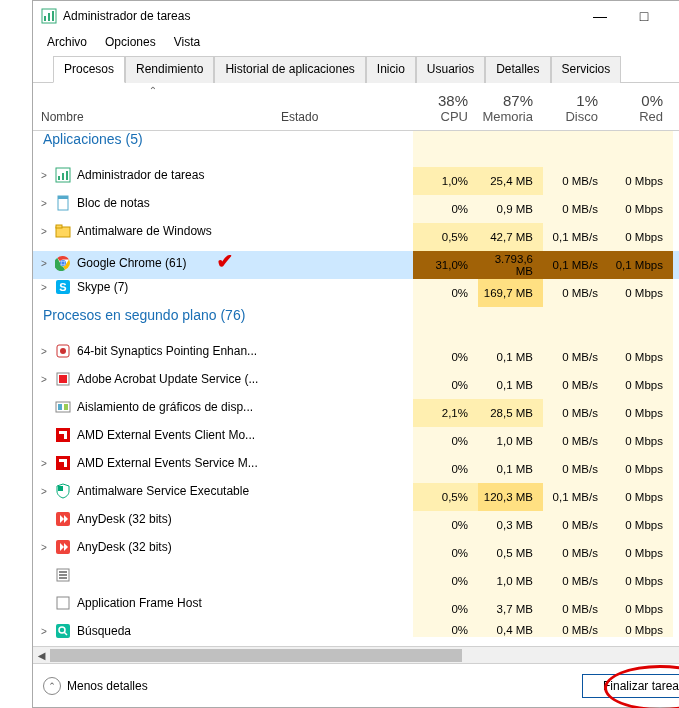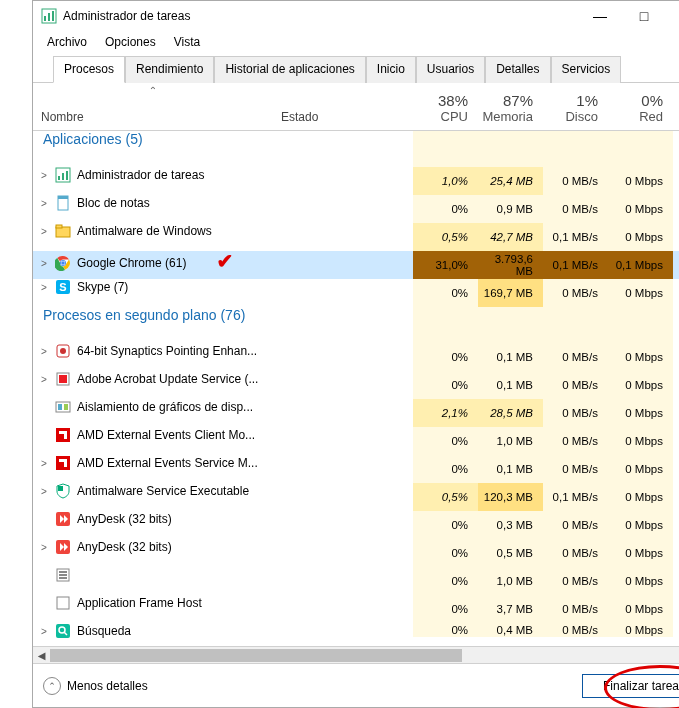--- a/index.html
+++ b/index.html
@@ -27,21 +27,21 @@
   .body { flex:1; overflow-y:scroll; overflow-x:hidden; }
   .group-header { padding:8px 10px 8px 10px; font-size:14px; color:#1a6fb5; display:flex; align-items:center; }
   .row { display:flex; height:28px; align-items:flex-start; }
   .row.selected { background:#cde8ff; }
   .row .cell-name { width:240px; display:flex; align-items:center; padding-left:2px; overflow:hidden; white-space:nowrap; }
   .row .exp { width:18px; text-align:center; color:#666; font-size:10px; }
   .row .ico { width:16px; height:16px; margin:0 6px 0 2px; display:inline-flex; align-items:center; justify-content:center; flex-shrink:0; }
   .row .cell-status { width:140px; }
   .row .cell { width:65px; text-align:right; padding-right:10px; font-size:11.5px; position:relative; height:100%; display:flex; align-items:center; justify-content:flex-end; }
   .heat-0 { background:#fff9e0; }
-  .heat-1 { background:#ffefb0;font-style:italic; }
+  .heat-1 { background:#ffefb0; }
   .heat-2 { background:#ffe082; }
   .heat-sel { background:#a16207; }
   .group-row .cell { background:#fff9e0; }
   .scrollbar-h { height:17px; border-top:1px solid #d0d0d0; background:#f0f0f0; display:flex; align-items:center; }
   .scrollbar-h .thumb-area { flex:1; height:100%; position:relative; }
   .scrollbar-h .thumb { position:absolute; left:0; top:2px; height:13px; width:64%; background:#c0c0c0; }
   .scrollbar-h .arrow { width:17px; height:17px; display:flex; align-items:center; justify-content:center; color:#555; font-size:10px; }
   .footer { height:44px; border-top:1px solid #d0d0d0; display:flex; align-items:center; padding:0 10px; justify-content:space-between; position:relative; }
   .less-details { display:flex; align-items:center; gap:6px; font-size:12px; }
   .circ-arrow { width:18px; height:18px; border:1px solid #888; border-radius:50%; display:inline-flex; align-items:center; justify-content:center; font-size:9px; color:#555; }

